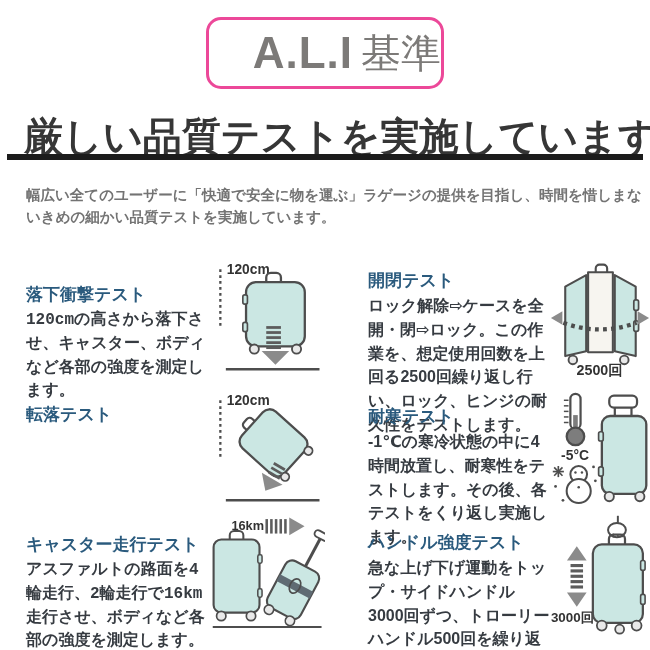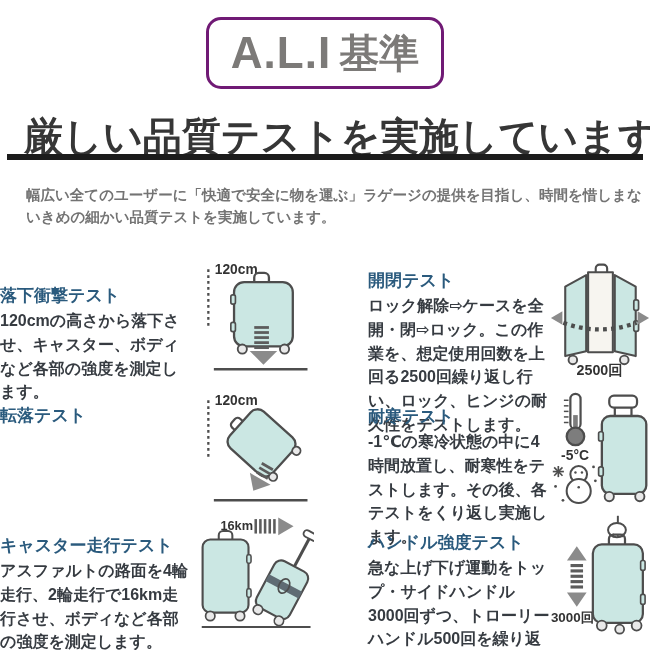--- a/index.html
+++ b/index.html
@@ -1,40 +1,40 @@
 <!DOCTYPE html>
 <html><head>
 <meta charset="utf-8">
 <style>
   html,body{margin:0;padding:0;}
   body{font-family:"Liberation Sans","DejaVu Sans",sans-serif;background:#fff;}
   .page{position:relative;width:650px;height:650px;background:#fff;overflow:hidden;}
 
   
   .logo-box{position:absolute;top:17px;left:50%;transform:translateX(-50%);
-    width:232px;height:66px;border:3px solid #701a75;border-radius:15px;
-    display:flex;align-items:center;justify-content:center;gap:8px;background:#fff;}
+    width:232px;height:66px;border:3px solid #ec4899;border-radius:15px;
+    display:flex;align-items:center;justify-content:flex-end;gap:8px;background:#fff;}
   .logo-brand{font-size:44px;font-weight:800;color:#7c7a78;letter-spacing:1px;line-height:1;}
-  .logo-suffix{font-size:40px;font-weight:700;color:#7c7a78;line-height:1;}
+  .logo-suffix{font-size:40px;font-weight:400;color:#7c7a78;line-height:1;}
 
   
   .title{position:absolute;top:97px;left:8px;margin:16px;font-size:39px;font-weight:800;
     color:#363636;letter-spacing:0;white-space:nowrap;line-height:1.25;}
   .title-rule{position:absolute;top:154px;left:7px;width:636px;height:6px;background:#1c1c1c;}
 
   
   .intro{position:absolute;top:181px;left:22px;width:628px;margin:4px;
     font-size:14.5px;line-height:1.5;font-weight:600;color:#737373;}
 
   
   .tests{position:absolute;top:256px;left:0;width:650px;
     display:grid;grid-template-columns:325px 325px;grid-template-rows:131px 125px 138px;}
   .cell{display:flex;align-items:flex-start;}
   .txt{box-sizing:border-box;}
-  .cell.left .txt{width:188px;}
+  .cell.left .txt{margin-left:26px;width:188px;font-family:Liberation Mono, monospace;}
   .cell.right .txt{margin-left:43px;width:192px;}
   .txt h2{margin:0 0 3px 0;font-size:17px;font-weight:800;color:#2a5a7d;line-height:1.2;}
   .txt p{margin:0;font-size:16px;font-weight:600;color:#363b41;line-height:1.48;}
   .pt0{padding-top:30px}.pt1{padding-top:15px}.pt2{padding-top:19px}
   .pt3{padding-top:20px}.pt4{padding-top:24px}.pt5{padding-top:21px}
   .fig{margin:2px 0 0 0;flex:1;display:flex;justify-content:center;align-items:center;}
   .fig svg text{font-family:"Liberation Sans","DejaVu Sans",sans-serif;font-weight:700;fill:#333;}
   .mint{fill:#cbe7e3;stroke:#4d4d4d;}
   .ol{stroke:#4d4d4d;}
 </style>

